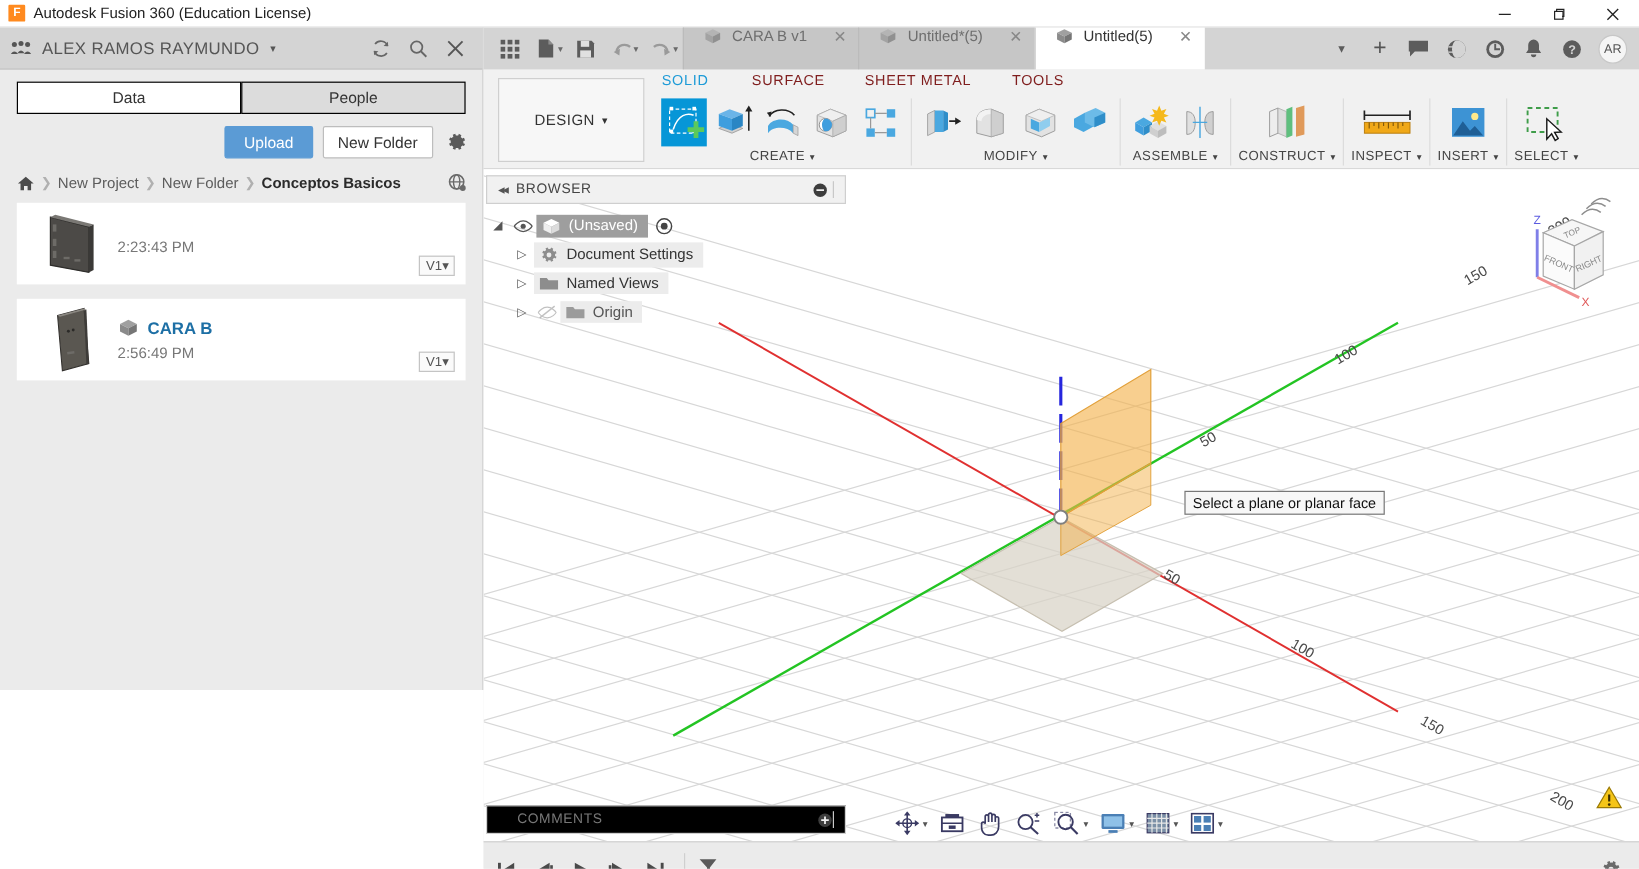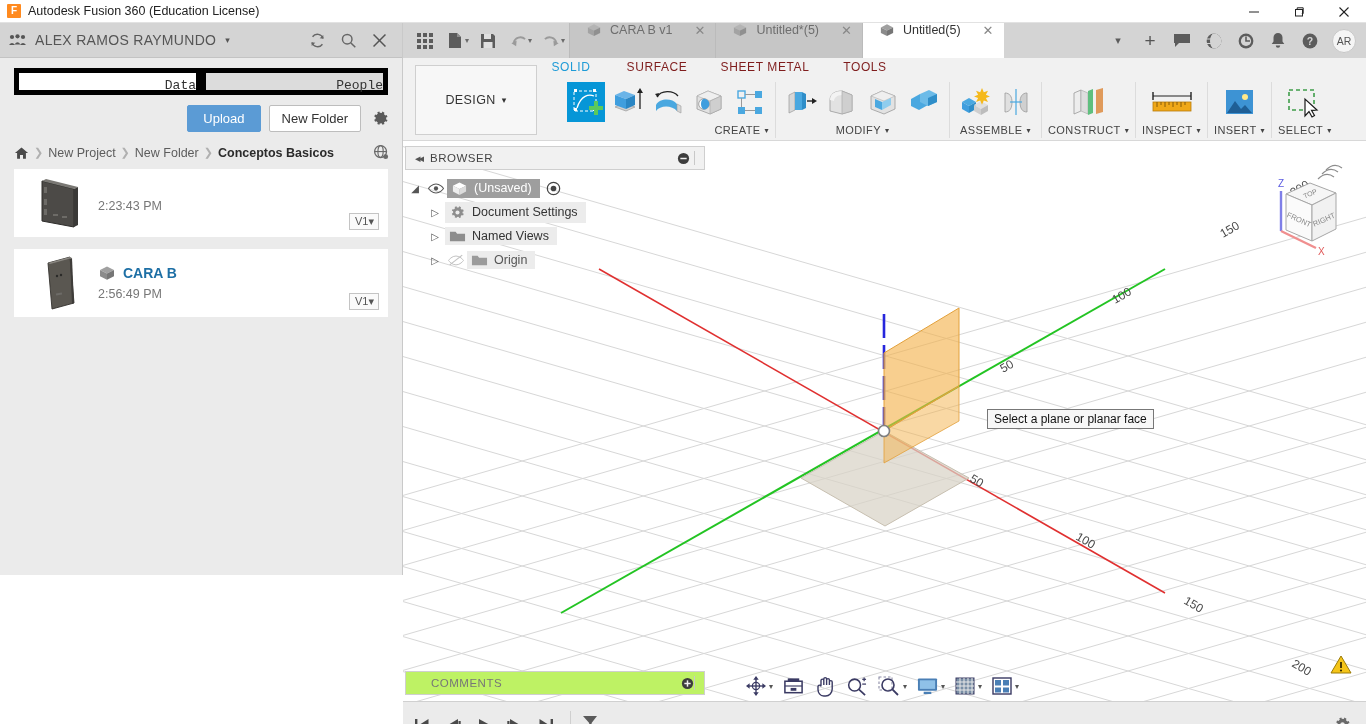--- a/index.html
+++ b/index.html
@@ -39,22 +39,22 @@
     border-bottom: 1px solid #c3c3c3;
   }
   .lp-grid-icon { margin-left: 9px; margin-right: 9px; display:flex; }
   .lp-user { font-size: 14px; color: #555; letter-spacing: .3px; }
   .lp-caret { margin-left: 9px; font-size: 9px; color: #555; }
   .lp-hdr-icons { margin-left: auto; display: flex; align-items: center; gap: 14px; padding-right: 14px; }
   .lp-hdr-icons span { color: #6a6a6a; display: flex; }
 
   .tabs-row { display: flex; padding: 10px 14px 0 14px; gap: 0; }
   .dp-tab {
-    flex: 1; height: 27px; line-height: 25px; text-align: right;
-    font-size: 13px; color: #333; border: 5px solid #000000; background: #dcdcdc; font-family: Liberation Mono, monospace;
+    flex: 1; height: 27px; line-height: 25px; text-align: center;
+    font-size: 13px; color: #333; border: 1px solid #000000; background: #dcdcdc;
   }
   .dp-tab.active { background: #fff; }
 
   .actions-row { display: flex; justify-content: flex-end; align-items: center; gap: 8px; padding: 10px 12px 0 28px; }
   .btn-upload {
     background: #5b9bd5; color: #fff; font-size: 13px; border: 1px solid #5b9bd5;
     padding: 5px 15px; border-radius: 2px;
   }
   .btn-newfolder {
     background: #fff; color: #333; font-size: 13px; border: 1px solid #bdbdbd;
@@ -147,21 +147,21 @@
   
   .navbar {
     position: absolute; left: 302px; top: 530px; width: 360px; height: 30px;
     display: flex; align-items: center; justify-content: center; gap: 2px;
   }
   .nv { display: flex; align-items: center; color: #3a3a63; }
   .nv-caret { font-size: 8px; color: #555; margin: 0 5px 0 1px; }
 
   .comments-bar {
     position: absolute; left: 2px; top: 530px; width: 300px; height: 24px;
-    background: #bef264; border: 1px solid #cfcfcf; display: flex; align-items: center;
+    background: #000000; border: 1px solid #cfcfcf; display: flex; align-items: center;
     font-size: 11.5px; letter-spacing: .5px; color: #777; padding-left: 25px;
   }
   .warn-icon { position: absolute; right: 14px; top: 514px; }
 
   
   .timeline {
     position: absolute; left: 0; top: 678px; width: 963px; height: 46px;
     background: #ebebeb; border-top: 1px solid #d0d0d0; display: flex; align-items: center;
   }
   .tl-btn { width: 25px; height: 40px; display: flex; align-items: center; justify-content: center; color: #4a4a4a; margin-left: 6px;}
@@ -457,21 +457,21 @@
         <span style="margin-left:6px;font-size:9px;">▾</span>
       </div>
 
       <div class="wsp-tabs" style="left:130px;">
         <div class="wsp-tab active" style="width:76px;text-align:center;padding:0;">SOLID</div>
         <div class="wsp-tab" style="width:96px;text-align:center;padding:0;">SURFACE</div>
         <div class="wsp-tab" style="width:120px;text-align:center;padding:0;">SHEET METAL</div>
         <div class="wsp-tab" style="width:80px;text-align:center;padding:0;">TOOLS</div>
       </div>
 
-      <div class="panelgroup" style="margin-left:20px;align-items:flex-end;">
+      <div class="panelgroup" style="margin-left:4px;">
         <div class="pg-icons">
           <div class="tool active">
             <svg width="34" height="34" viewBox="0 0 34 34">
               <rect x="4" y="5" width="24" height="22" fill="#0696d7"></rect>
               <rect x="5" y="6" width="22" height="20" fill="none" stroke="#fff" stroke-width="1" stroke-dasharray="3 2"></rect>
               <path d="M8 23 C12 10 20 9 25 11" fill="none" stroke="#fff" stroke-width="1.3"></path>
               <rect x="5" y="4" width="3" height="3" fill="#fff"></rect>
                 <rect x="24" y="4" width="3" height="3" fill="#fff"></rect>
               <rect x="5" y="23" width="3" height="3" fill="#fff"></rect>
                 <rect x="24" y="23" width="3" height="3" fill="#fff"></rect>

